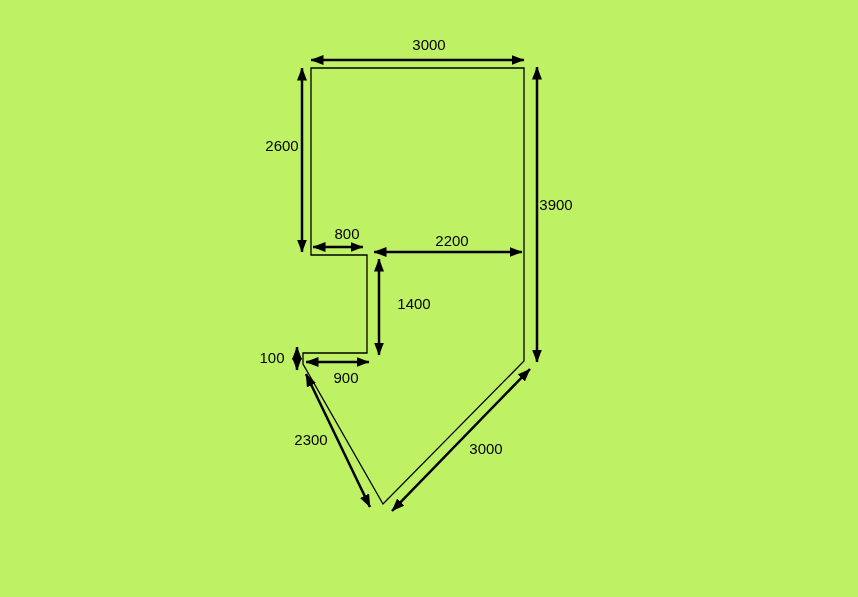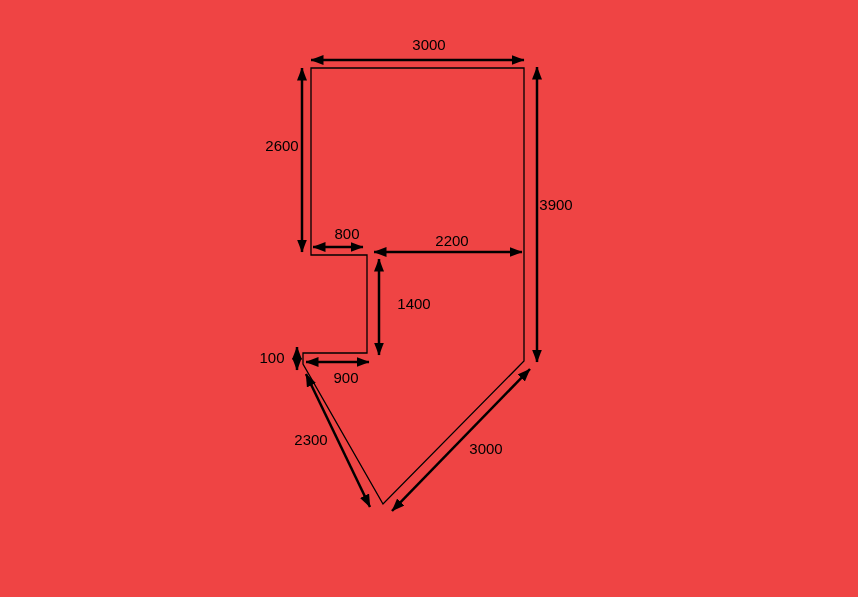--- a/index.html
+++ b/index.html
@@ -4,21 +4,21 @@
 <style>
   html, body {
     margin: 0;
     padding: 0;
     background: #ffffff;
   }
   .canvas {
     position: relative;
     width: 858px;
     height: 597px;
-    background: #ef4444;
+    background: #bef264;
     overflow: hidden;
     font-family: "Liberation Sans", sans-serif;
   }
   .canvas svg {
     position: absolute;
     left: 0;
     top: 0;
   }
   text.dim-label {
     font-family: "Liberation Sans", sans-serif;

